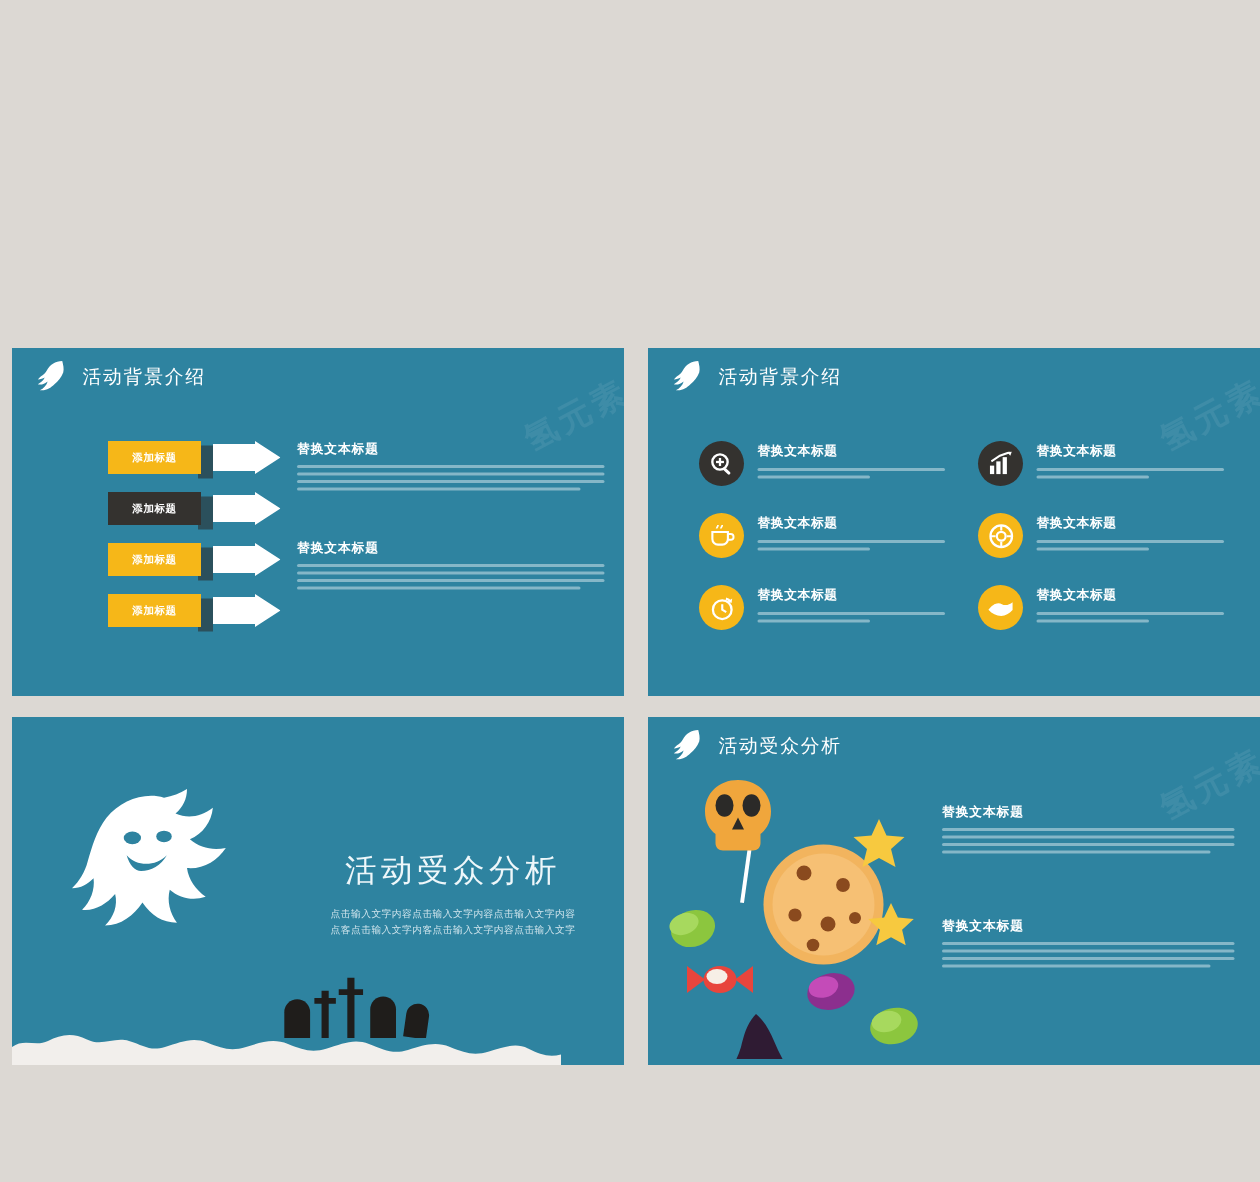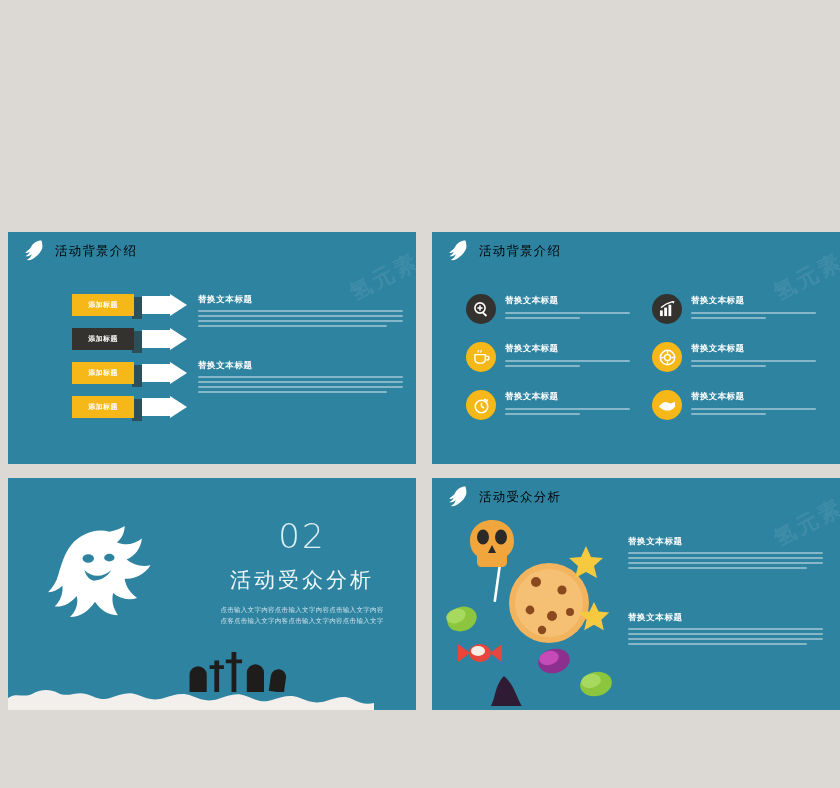--- a/index.html
+++ b/index.html
@@ -27,21 +27,21 @@
   .wm2{
     position:absolute;right:-6px;top:30px;
     font-size:22px;color:rgba(255,255,255,.08);
     font-weight:bold;letter-spacing:3px;
     transform:rotate(-28deg);pointer-events:none;white-space:nowrap;
   }
   
   .hdr{position:absolute;left:14px;top:6px;display:flex;align-items:center;gap:7px;height:26px;}
   .ghost{width:26px;height:24px;flex:0 0 auto;}
   .hdr-title{
-    color:#000000;font-size:12.5px;letter-spacing:1.2px;
+    color:#ffffff;font-size:12.5px;letter-spacing:1.2px;
     font-family:Liberation Mono, monospace;
   }
   
   .h-sub{color:#ffffff;font-size:8.5px;font-weight:bold;letter-spacing:.6px;margin:0 0 4px 0;}
   .body-lines{display:flex;flex-direction:column;gap:2.6px;}
   .ln{height:2.4px;background:rgba(255,255,255,.42);border-radius:1px;}
   .ln.w100{width:100%}.ln.w92{width:92%}.ln.w60{width:60%}
   
   .arrow-row{position:absolute;display:flex;align-items:center;height:22px;}
   .a-tag{
@@ -266,21 +266,20 @@
   </div>
 
   <div class="slide">
     <svg class="ghost-big" viewBox="0 0 140 120">
       <path fill="#ffffff" d="M74 6c-14-4-30 2-40 14-7 9-10 20-13 30-2 8-6 14-11 19 6 0 11-3 15-7 1 8-2 16-8 22 9 1 17-4 23-11 2 8-1 16-7 22 11 0 20-7 26-16 6 9 14 14 24 14-5-7-7-15-5-23 7 6 16 8 25 5-7-5-12-12-13-20 11 1 21-5 27-14-9 2-18 0-25-6 9-4 15-12 16-22-8 6-17 8-26 4 5-4 8-10 8-17-5 3-10 5-16 6z"></path>
       <ellipse cx="52" cy="34" rx="6" ry="4.4" fill="#2e83a0"></ellipse>
       <ellipse cx="74" cy="33" rx="5.4" ry="4" fill="#2e83a0"></ellipse>
       <path d="M48 46c7 8 20 8 28 0-4 7-11 11-18 11-4 0-8-4-10-11z" fill="#2e83a0"></path>
     </svg>
 
-    <div class="s5-num">02</div>
     <div class="s5-title">活动受众分析</div>
     <div class="s5-sub">
       <div>点击输入文字内容点击输入文字内容点击输入文字内容</div>
       <div>点客点击输入文字内客点击输入文字内容点击输入文字</div>
     </div>
 
     <svg class="graves" viewBox="0 0 120 44">
       <path fill="#1f1d1b" d="M4 44V26a9 9 0 0 1 18 0v18z"></path>
       <path fill="#1f1d1b" d="M30 44V20h-5v-4h5v-5h5v5h5v4h-5v24z"></path>
       <path fill="#1f1d1b" d="M48 44V14h-6v-4h6V2h5v8h6v4h-6v30z"></path>

